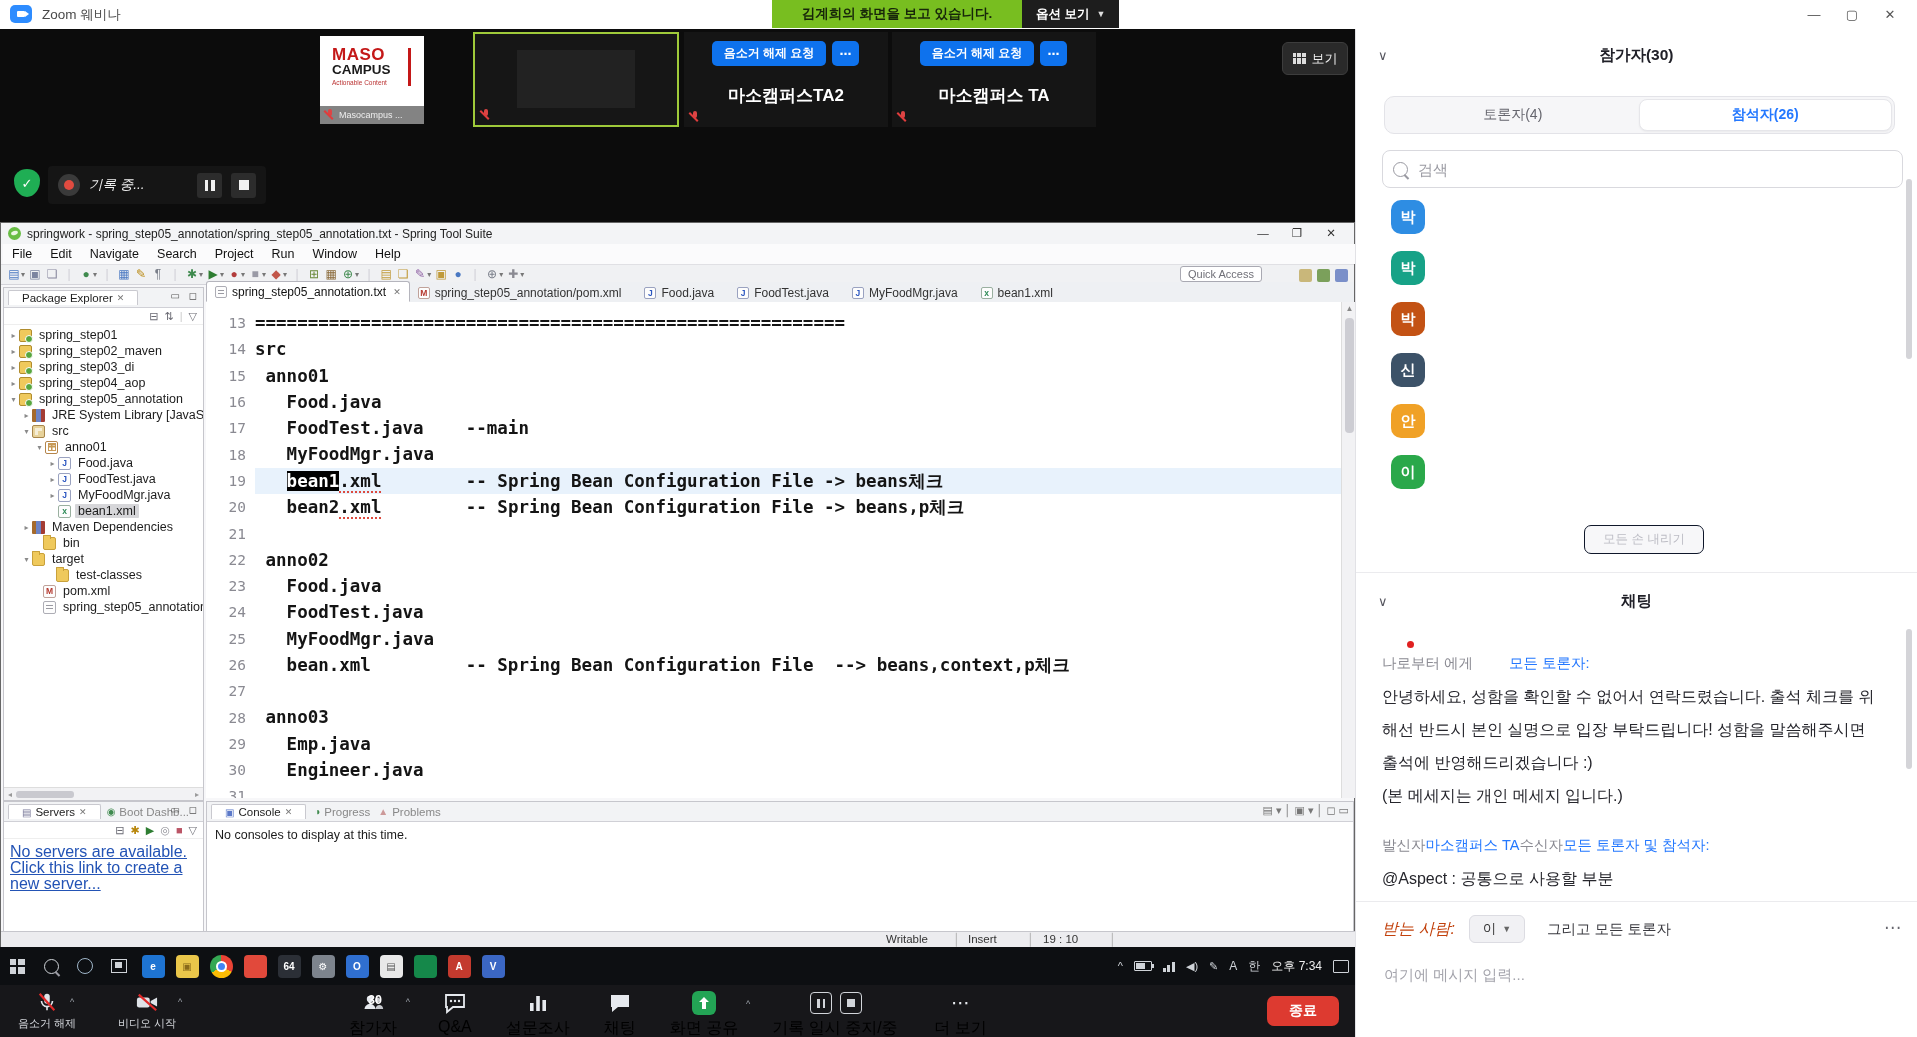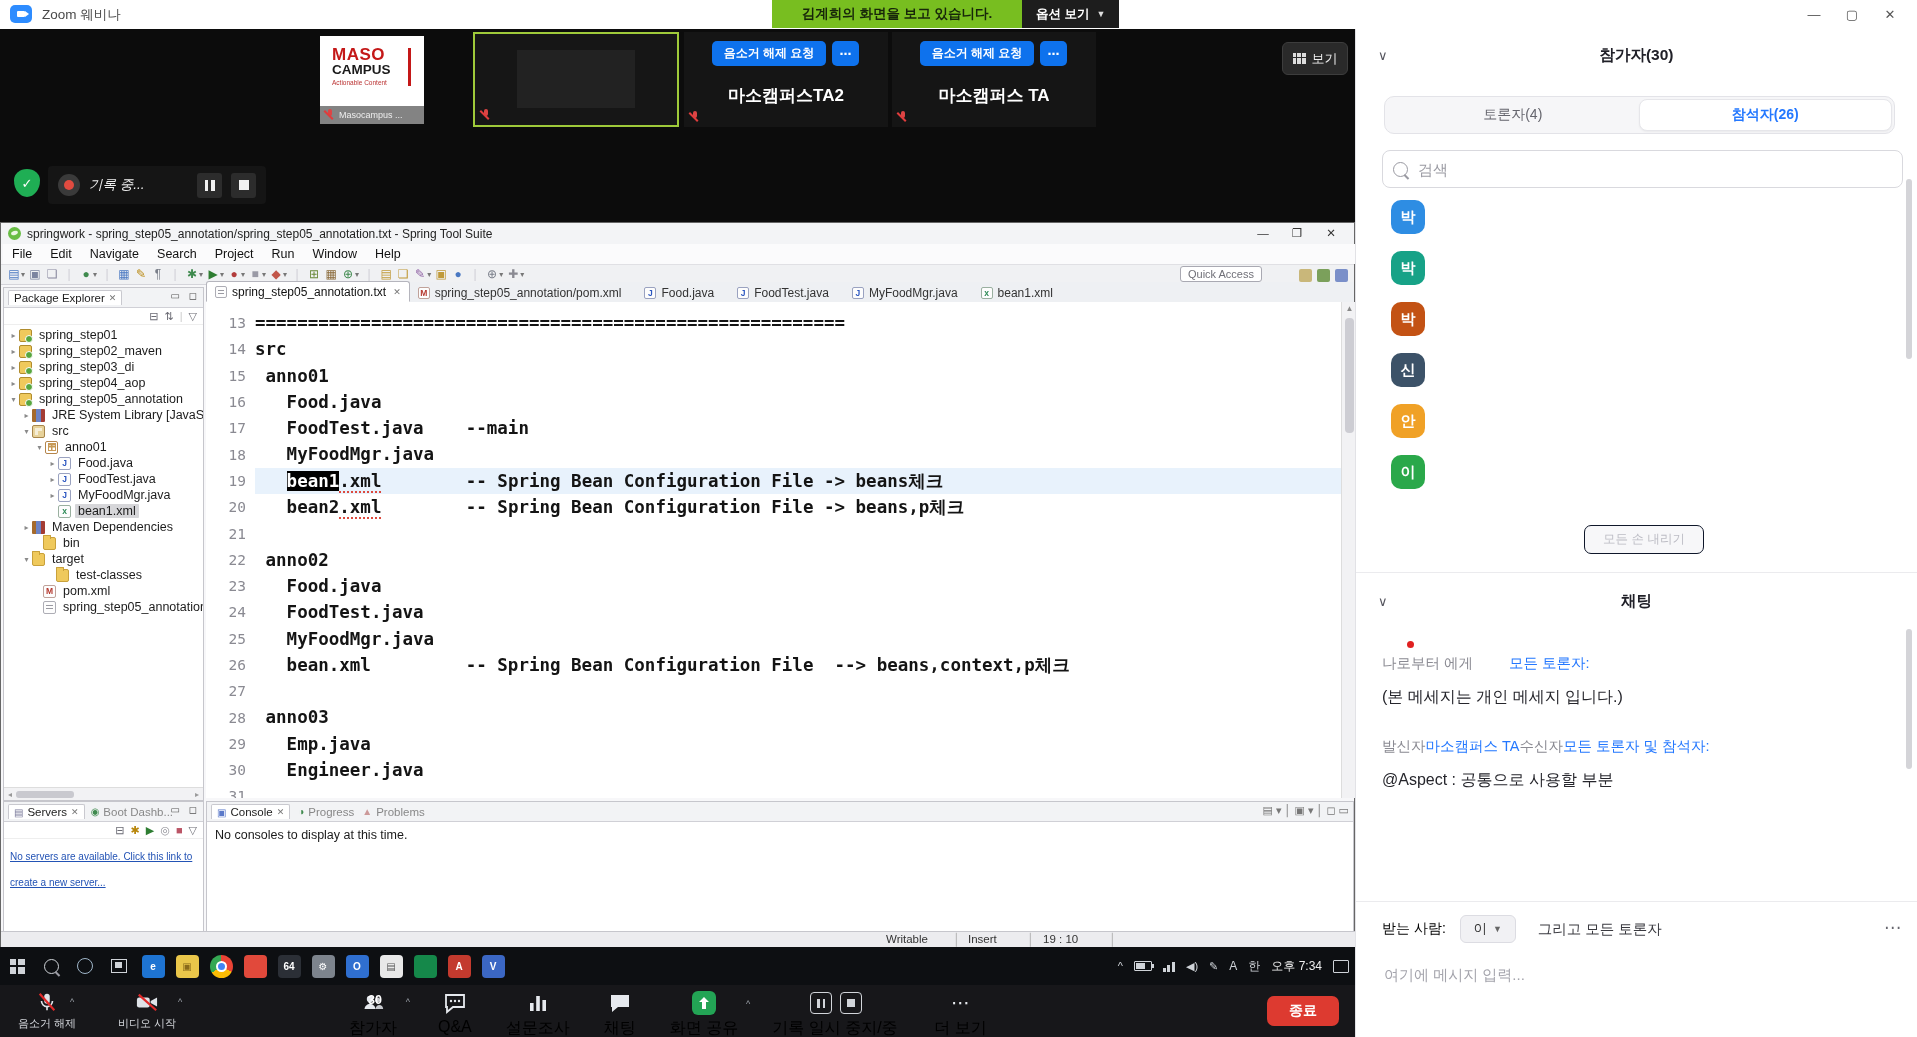--- a/index.html
+++ b/index.html
@@ -64,21 +64,21 @@
   .tbi{display:flex;align-items:center;height:17px;}
   .tbi .g{font-size:12px;line-height:17px;width:18px;text-align:center;}
   .tbi .c{font-size:8px;color:#777;margin:0 1px 0 -2px;}
   .qaccess{position:absolute;right:92px;top:2px;border:1px solid #a9a9b2;border-radius:3px;background:#fff;color:#707078;font-size:11px;padding:1px 7px;}
   .persp{position:absolute;right:6px;top:2px;display:flex;gap:5px;align-items:center;height:16px;}
   .persp i{width:13px;height:13px;border-radius:2px;display:block;}
   
   .pkg{position:absolute;left:2px;top:64px;width:201px;height:514px;background:#fff;border:1px solid #c6c6cc;box-sizing:border-box;}
   .viewtabs{height:19px;background:#f2f3f5;border-bottom:1px solid #d0d0d6;display:flex;align-items:center;padding-left:4px;position:relative;}
   .viewtabs .vt{font-size:11.5px;color:#222;display:flex;align-items:center;gap:4px;background:#fff;border:1px solid #c9c9cf;border-bottom:none;
-                padding:1px 5px;border-radius:2px 2px 0 0;}
+                padding:1px 13px;border-radius:2px 2px 0 0;}
   .viewtabs .vtx{font-size:9px;color:#777;}
   .viewtabs .wctl{position:absolute;right:3px;top:2px;font-size:10px;color:#555;letter-spacing:3px;}
   .viewbar{height:16px;display:flex;justify-content:flex-end;align-items:center;gap:6px;padding-right:6px;color:#6b6b74;font-size:11px;border-bottom:1px solid #eee;}
   .tree{font-size:12.5px;color:#1c1c1c;padding-top:2px;overflow:hidden;}
   .trow{height:16px;display:flex;align-items:center;white-space:nowrap;}
   .texp{width:11px;flex:none;font-size:8px;color:#8a8a8a;text-align:center;}
   .ic{width:13px;height:13px;flex:none;margin-right:4px;border-radius:2px;display:flex;align-items:center;justify-content:center;font-size:8.5px;font-weight:bold;position:relative;}
   .ic-folder{background:#efc95c;border:1px solid #c9a13b;box-sizing:border-box;}
   .ic-folder::before{content:"";position:absolute;left:-1px;top:-3px;width:6px;height:3px;background:#efc95c;border:1px solid #c9a13b;border-bottom:none;border-radius:1px 1px 0 0;}
   .ic-proj{background:#efc95c;border:1px solid #b08c2e;box-sizing:border-box;}
@@ -94,21 +94,21 @@
   .ic-java{background:#fdfdfd;border:1px solid #9aa2c0;color:#2b56c0;box-sizing:border-box;}
   .ic-xml{background:#fdfdfd;border:1px solid #9ab0a0;color:#2e8b57;box-sizing:border-box;}
   .ic-pom{background:#fdfdfd;border:1px solid #c0a29a;color:#b5382e;box-sizing:border-box;}
   .ic-txt{background:#fdfdfd;border:1px solid #adadb5;box-sizing:border-box;}
   .ic-txt::after{content:"";position:absolute;inset:3px 2px;background:linear-gradient(#9a9aa2 1px,transparent 1px);background-size:100% 3px;}
   .tlabel{padding:0 3px;border-radius:1px;}
   .hscroll{position:absolute;left:0;bottom:0;width:100%;height:12px;background:#f2f2f4;border-top:1px solid #ddd;display:flex;align-items:center;}
   .hscroll .ar{font-size:8px;color:#999;width:12px;text-align:center;}
   .hscroll .th{width:58px;height:7px;background:#c9c9cf;border-radius:3px;}
   .servers{position:absolute;left:2px;top:578px;width:201px;height:131px;background:#fff;border:1px solid #c6c6cc;box-sizing:border-box;}
-  .linktext{font-size:10px;color:#2353b5;text-decoration:underline;padding:5px 6px;line-height:26px;}
+  .linktext{font-size:16px;color:#2353b5;text-decoration:underline;padding:5px 6px;line-height:16px;}
   
   .etabs{position:absolute;left:205px;top:59px;width:1148px;height:20px;background:#eef0f3;border-bottom:1px solid #bcbcc4;display:flex;align-items:flex-end;}
   .etab{height:19px;display:flex;align-items:center;gap:5px;padding:0 8px;font-size:12px;color:#333;}
   .etab.active{background:#fff;border:1px solid #b5b5bd;border-bottom:1px solid #fff;border-radius:3px 3px 0 0;color:#111;}
   .etab .ic{width:12px;height:12px;margin-right:0;}
   .etab .x{font-size:9px;color:#777;margin-left:2px;}
   .editor{position:absolute;left:205px;top:79px;width:1135px;height:496px;background:#fff;overflow:hidden;}
   .eline{display:flex;height:26.3px;align-items:center;}
   .eline .num{width:40px;flex:none;text-align:right;padding-right:9px;color:#8a8a92;font-family:"DejaVu Sans Mono",monospace;font-size:14.5px;}
   .eline .code{flex:1;font-family:"DejaVu Sans Mono","Liberation Mono",monospace;font-size:17.5px;font-weight:bold;color:#141414;white-space:pre;height:26.3px;line-height:26.3px;}
@@ -175,21 +175,21 @@
             color:#bcbcc4;font-size:12.5px;display:flex;align-items:center;justify-content:center;}
   .pdivider{position:absolute;left:0;width:100%;height:1px;background:#ebebee;}
   .chatzone{position:absolute;left:26px;top:612px;width:500px;}
   .reddot{width:7px;height:7px;border-radius:50%;background:#e02020;margin-left:25px;margin-bottom:6px;}
   .mhead{font-size:14.5px;color:#8a8a92;margin-bottom:7px;}
   .mhead .blue{color:#2478ff;}
   .mhead .gap{display:inline-block;width:36px;}
   .mbody{font-size:16px;color:#26262c;line-height:33px;}
   .msg2{margin-top:24px;}
   .recip{position:absolute;left:26px;top:886px;width:520px;height:28px;display:flex;align-items:center;}
-  .recip .lab{font-size:14px;color:#000000;}
+  .recip .lab{font-size:16px;color:#c2410c;font-style:italic;}
   .recdd{margin-left:14px;width:56px;height:28px;background:#f1f1f4;border:1px solid #dcdce2;border-radius:6px;
          display:flex;align-items:center;justify-content:center;gap:6px;font-size:13.5px;color:#333;box-sizing:border-box;}
   .recdd .car{font-size:9px;color:#666;}
   .recmore{position:absolute;right:0;top:2px;font-size:17px;color:#66666e;letter-spacing:1px;}
   .recextra{margin-left:22px;font-size:14.5px;color:#3a3a40;}
   .pinput{position:absolute;left:26px;top:936px;width:520px;}
   .pinput input{border:none;outline:none;font-size:15px;width:100%;color:#333;font-family:inherit;}
   .pinput input::placeholder{color:#a4a4ac;}
   .pscroll{position:absolute;width:6px;border-radius:3px;background:#d4d4d8;right:5px;}
 </style>
@@ -1068,20 +1068,21 @@
     <div class="pdivider" style="top:543px;"></div>
     <span class="pchev" style="left:22px;top:565px;">∨</span>
     <div class="ptitle" style="top:562px;">채팅</div>
 
     <div class="chatzone">
       <div class="reddot"></div>
       <div class="mhead">
         <span>나로부터 에게</span><span class="gap"></span><span class="blue">모든 토론자:</span>
       </div>
       <div class="mbody">
+        <div>안녕하세요, 성함을 확인할 수 없어서 연락드렸습니다. 출석 체크를 위해선 반드시 본인 실명으로 입장 부탁드립니다! 성함을 말씀해주시면 출석에 반영해드리겠습니다 :)</div>
         <div>(본 메세지는 개인 메세지 입니다.)</div>
       </div>
       <div class="msg2">
         <div class="mhead">
           <span>발신자</span><span class="blue">마소캠퍼스 TA</span><span>수신자</span><span class="blue">모든 토론자 및 참석자:</span>
         </div>
         <div class="mbody">@Aspect : 공통으로 사용할 부분</div>
       </div>
     </div>
 

